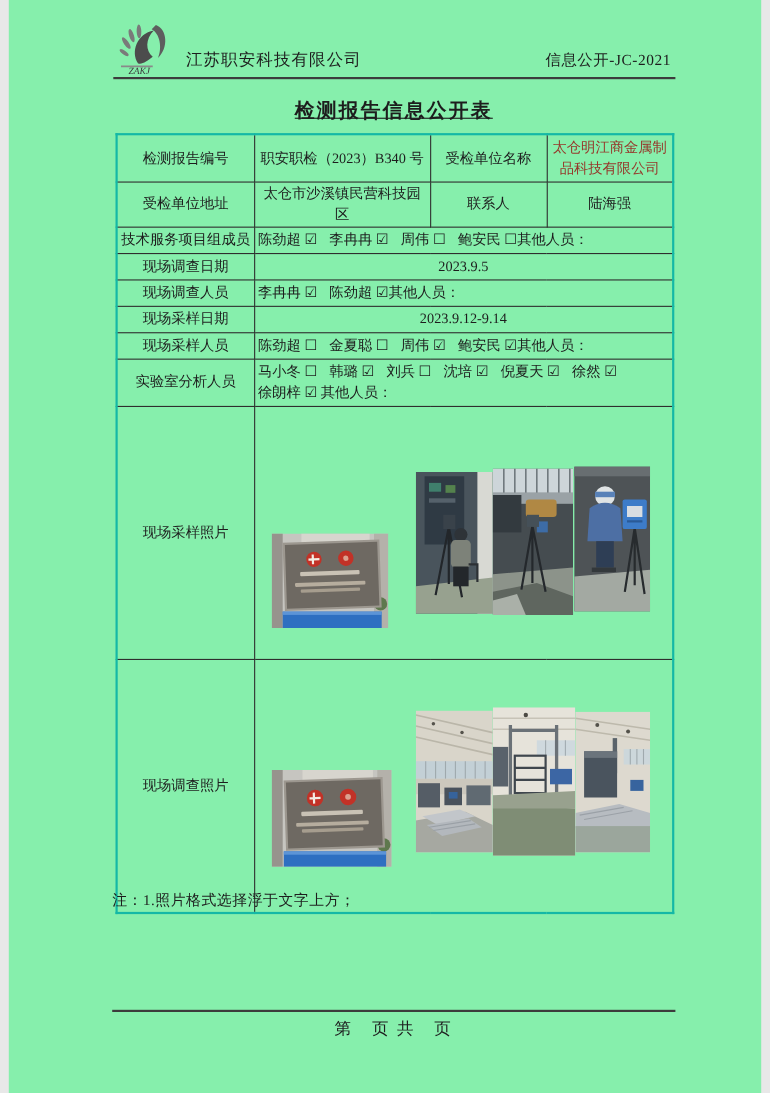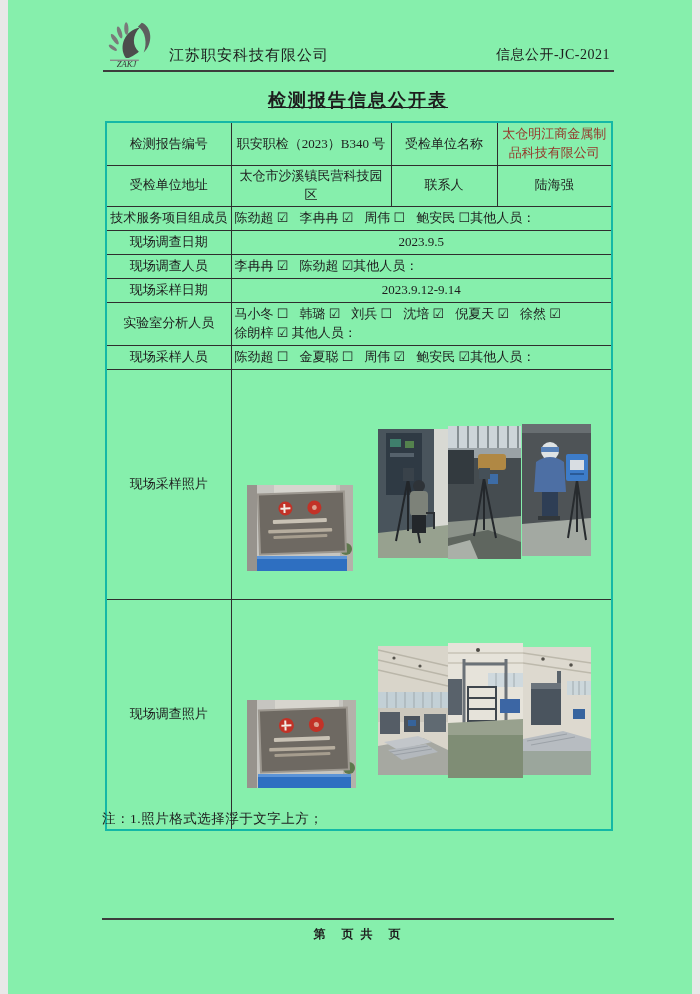--- a/index.html
+++ b/index.html
@@ -35,21 +35,21 @@
   .member:last-child{margin-right:0;}
   .other{display:inline-block;}
   td.photocell{padding:0;}
   .photowrap{position:relative;width:100%;height:227px;}
   .photo{position:absolute;line-height:0;}
   .photo svg{display:block;}
   
   .note{position:absolute;left:94px;top:810px;font-size:13.5px;margin:0;letter-spacing:.5px;}
   .footer{position:absolute;left:94px;top:918px;width:512px;text-align:center;}
   .footer-rule{width:100%;height:1.5px;background:#3c3c3c;}
-  .footer-text{font-size:12px;margin-top:6px;letter-spacing:2px;font-weight:bold;}
+  .footer-text{font-size:15px;margin-top:6px;letter-spacing:2px;}
 </style>
 </head>
 <body>
 
 <div class="page">
 
   <div class="header">
     <div class="brand">
       <svg class="logo" viewBox="0 0 64 52">
         <g fill="#7a7a7a">
@@ -105,29 +105,29 @@
       <td class="lbl" style="height:21px">现场调查人员</td>
       <td class="members" colspan="3">
         <span><span class="member">李冉冉 ☑</span><span class="member">陈劲超 ☑</span></span><span class="other">其他人员：</span>
       </td>
     </tr>
     <tr>
       <td class="lbl" style="height:21px">现场采样日期</td>
       <td class="val" colspan="3">2023.9.12-9.14</td>
     </tr>
     <tr>
+      <td class="lbl" style="height:21px">现场采样人员</td>
+      <td class="members" colspan="3">
+        <span><span class="member">陈劲超 ☐</span><span class="member">金夏聪 ☐</span><span class="member">周伟 ☑</span><span class="member">鲍安民 ☑</span></span><span class="other">其他人员：</span>
+      </td>
+    </tr>
+    <tr>
       <td class="lbl" style="height:40px">实验室分析人员</td>
       <td class="members" colspan="3">
         <span><span class="member">马小冬 ☐</span><span class="member">韩璐 ☑</span><span class="member">刘兵 ☐</span><span class="member">沈培 ☑</span><span class="member">倪夏天 ☑</span><span class="member">徐然 ☑</span><span class="member">徐朗梓 ☑</span></span> <span class="other">其他人员：</span>
-      </td>
-    </tr>
-    <tr>
-      <td class="lbl" style="height:21px">现场采样人员</td>
-      <td class="members" colspan="3">
-        <span><span class="member">陈劲超 ☐</span><span class="member">金夏聪 ☐</span><span class="member">周伟 ☑</span><span class="member">鲍安民 ☑</span></span><span class="other">其他人员：</span>
       </td>
     </tr>
 
     <tr>
       <td class="lbl">现场采样照片</td>
       <td class="photocell" colspan="3">
         <div class="photowrap">
 
           <div class="photo" style="left:12px;top:114px">
             <svg width="106" height="86" viewBox="0 0 106 86">

